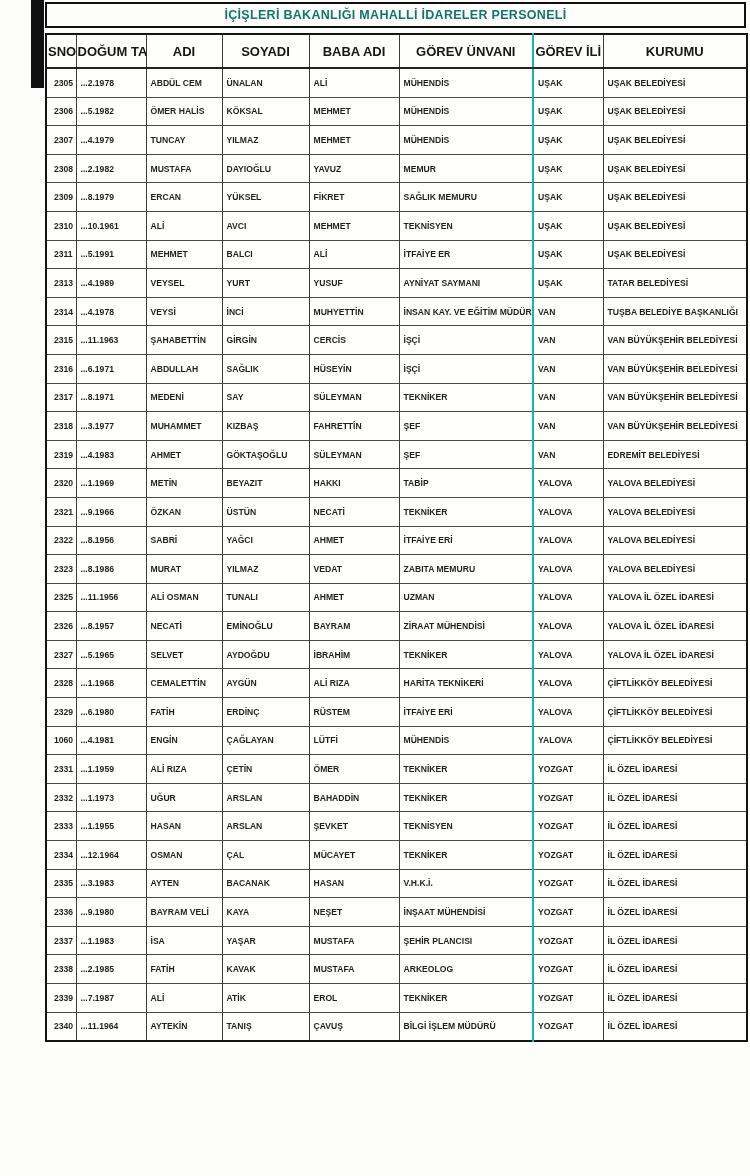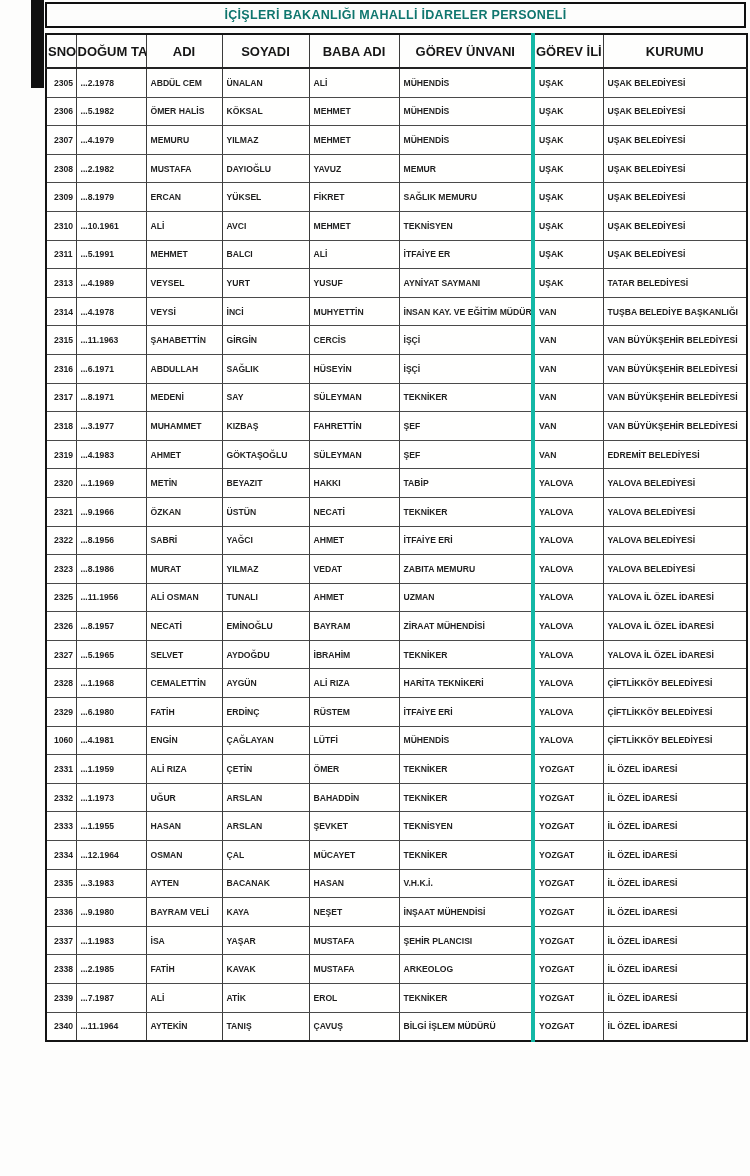--- a/index.html
+++ b/index.html
@@ -70,21 +70,21 @@
   }
   th {
     height: 30px;
     font-size: 13px;
     text-align: center;
     color: #161616;
     border-bottom: 2px solid #222;
     background: #fefefd;
   }
   th.thick-left, td.c6 {
-    border-left: 4px solid #14b8a6;
+    border-left: 2px solid #14b8a6;
   }
   td {
     height: 27.6px;
     font-size: 8.6px;
     padding: 0 4px;
     color: #1f1f1f;
     border-top: 1px solid #4a4a4a;
     border-bottom: 1px solid #4a4a4a;
   }
   td.c0 { text-align: center; padding: 0 7px; }
@@ -138,21 +138,21 @@
             <td class="c2">ÖMER HALİS</td>
             <td class="c3">KÖKSAL</td>
             <td class="c4">MEHMET</td>
             <td class="c5">MÜHENDİS</td>
             <td class="c6">UŞAK</td>
             <td class="c7">UŞAK BELEDİYESİ</td>
           </tr>
           <tr>
             <td class="c0">2307</td>
             <td class="c1">...4.1979</td>
-            <td class="c2">MEMURU</td>
+            <td class="c2">TUNCAY</td>
             <td class="c3">YILMAZ</td>
             <td class="c4">MEHMET</td>
             <td class="c5">MÜHENDİS</td>
             <td class="c6">UŞAK</td>
             <td class="c7">UŞAK BELEDİYESİ</td>
           </tr>
           <tr>
             <td class="c0">2308</td>
             <td class="c1">...2.1982</td>
             <td class="c2">MUSTAFA</td>

